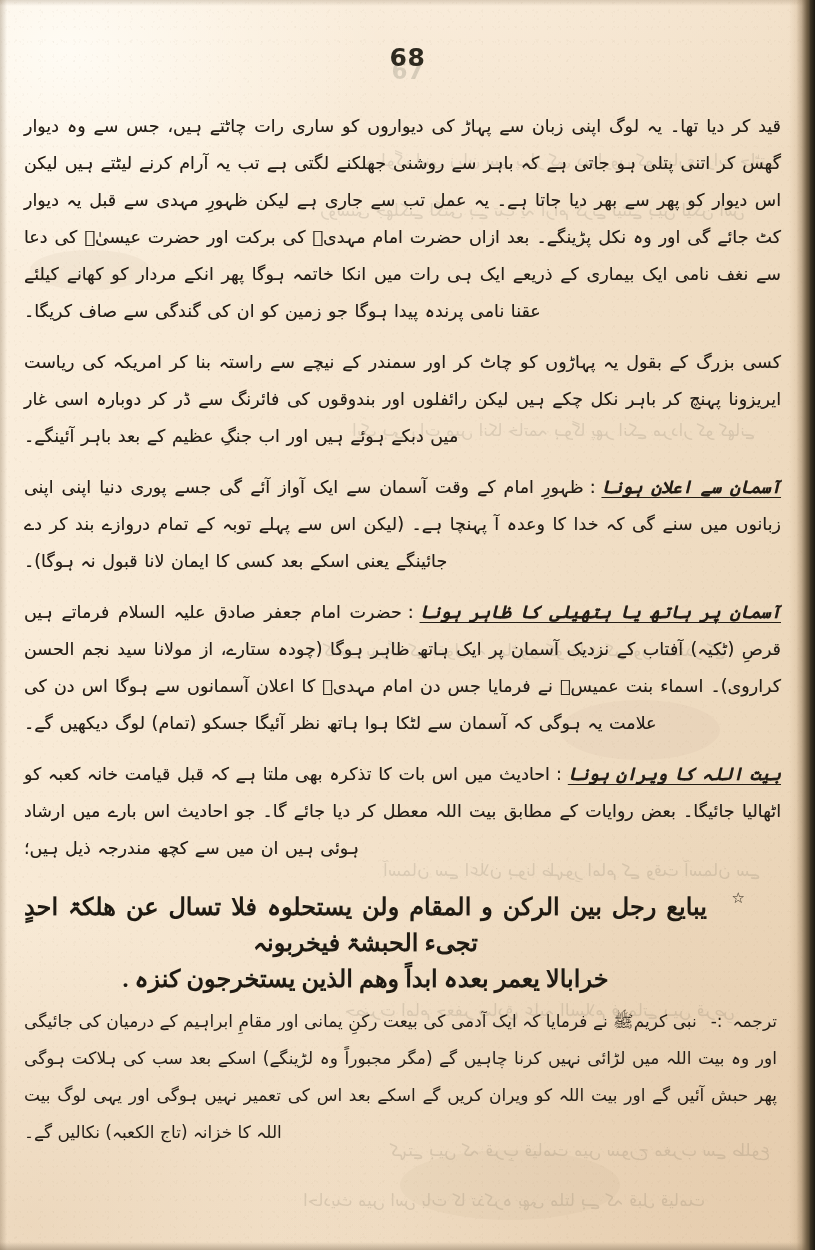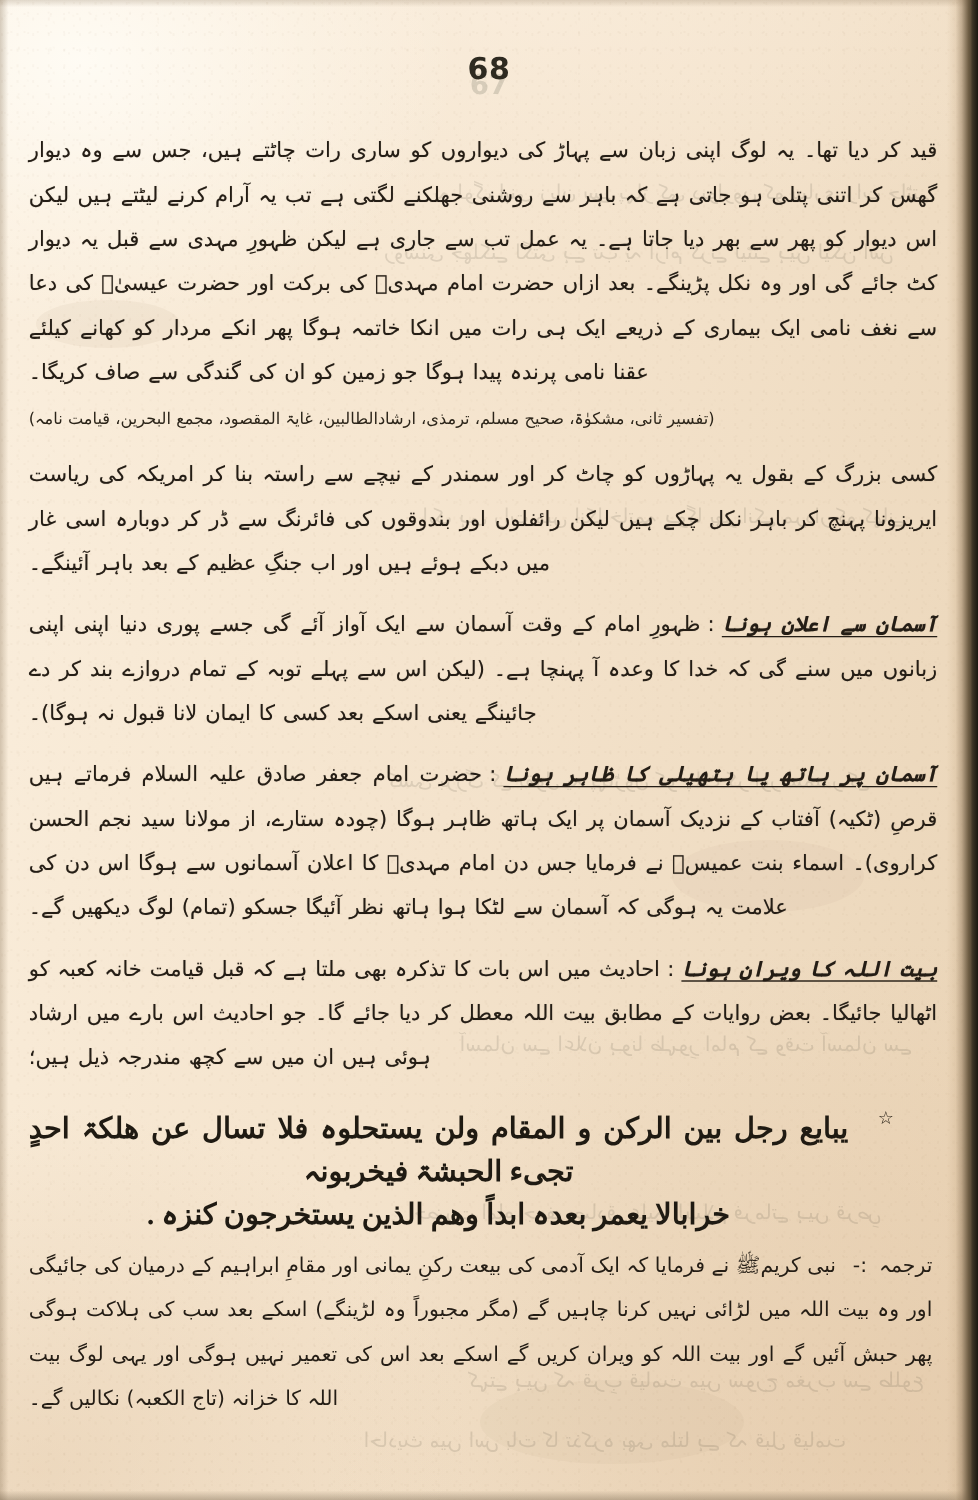--- a/index.html
+++ b/index.html
@@ -245,21 +245,20 @@
   <div class="smudge" style="top:1150px; left:400px; width:220px; height:70px; background:rgba(160,135,100,0.06);"></div>
 
   <div class="folio-ghost">67</div>
 
   <div class="folio">68</div>
 
   <div class="body content">
 
     <div class="para first">قید کر دیا تھا۔ یہ لوگ اپنی زبان سے پہاڑ کی دیواروں کو ساری رات چاٹتے ہیں، جس سے وہ دیوار گھس کر اتنی پتلی ہو جاتی ہے کہ باہر سے روشنی جھلکنے لگتی ہے تب یہ آرام کرنے لیٹتے ہیں لیکن اس دیوار کو پھر سے بھر دیا جاتا ہے۔ یہ عمل تب سے جاری ہے لیکن ظہورِ مہدی سے قبل یہ دیوار کٹ جائے گی اور وہ نکل پڑینگے۔ بعد ازاں حضرت امام مہدیؑ کی برکت اور حضرت عیسیٰؑ کی دعا سے نغف نامی ایک بیماری کے ذریعے ایک ہی رات میں انکا خاتمہ ہوگا پھر انکے مردار کو کھانے کیلئے عقنا نامی پرندہ پیدا ہوگا جو زمین کو ان کی گندگی سے صاف کریگا۔</div>
 
-    <div class="refline">(تفسیر ثانی، مشکوٰۃ، صحیح مسلم، ترمذی، ارشادالطالبین، غایۃ المقصود، مجمع البحرین، قیامت نامہ)</div>
 
     <div class="para">کسی بزرگ کے بقول یہ پہاڑوں کو چاٹ کر اور سمندر کے نیچے سے راستہ بنا کر امریکہ کی ریاست ایریزونا پہنچ کر باہر نکل چکے ہیں لیکن رائفلوں اور بندوقوں کی فائرنگ سے ڈر کر دوبارہ اسی غار میں دبکے ہوئے ہیں اور اب جنگِ عظیم کے بعد باہر آئینگے۔</div>
 
     <div class="para">
       <span class="hd">آسمان سے اعلان ہونا</span><span class="colon">:</span><span>ظہورِ امام کے وقت آسمان سے ایک آواز آئے گی جسے پوری دنیا اپنی اپنی زبانوں میں سنے گی کہ خدا کا وعدہ آ پہنچا ہے۔ (لیکن اس سے پہلے توبہ کے تمام دروازے بند کر دے جائینگے یعنی اسکے بعد کسی کا ایمان لانا قبول نہ ہوگا)۔</span>
     </div>
 
     <div class="para">
       <span class="hd">آسمان پر ہاتھ یا ہتھیلی کا ظاہر ہونا</span><span class="colon">:</span><span>حضرت امام جعفر صادق علیہ السلام فرماتے ہیں قرصِ (ٹکیہ) آفتاب کے نزدیک آسمان پر ایک ہاتھ ظاہر ہوگا (چودہ ستارے، از مولانا سید نجم الحسن کراروی)۔ اسماء بنت عمیسؓ نے فرمایا جس دن امام مہدیؑ کا اعلان آسمانوں سے ہوگا اس دن کی علامت یہ ہوگی کہ آسمان سے لٹکا ہوا ہاتھ نظر آئیگا جسکو (تمام) لوگ دیکھیں گے۔</span>
     </div>

